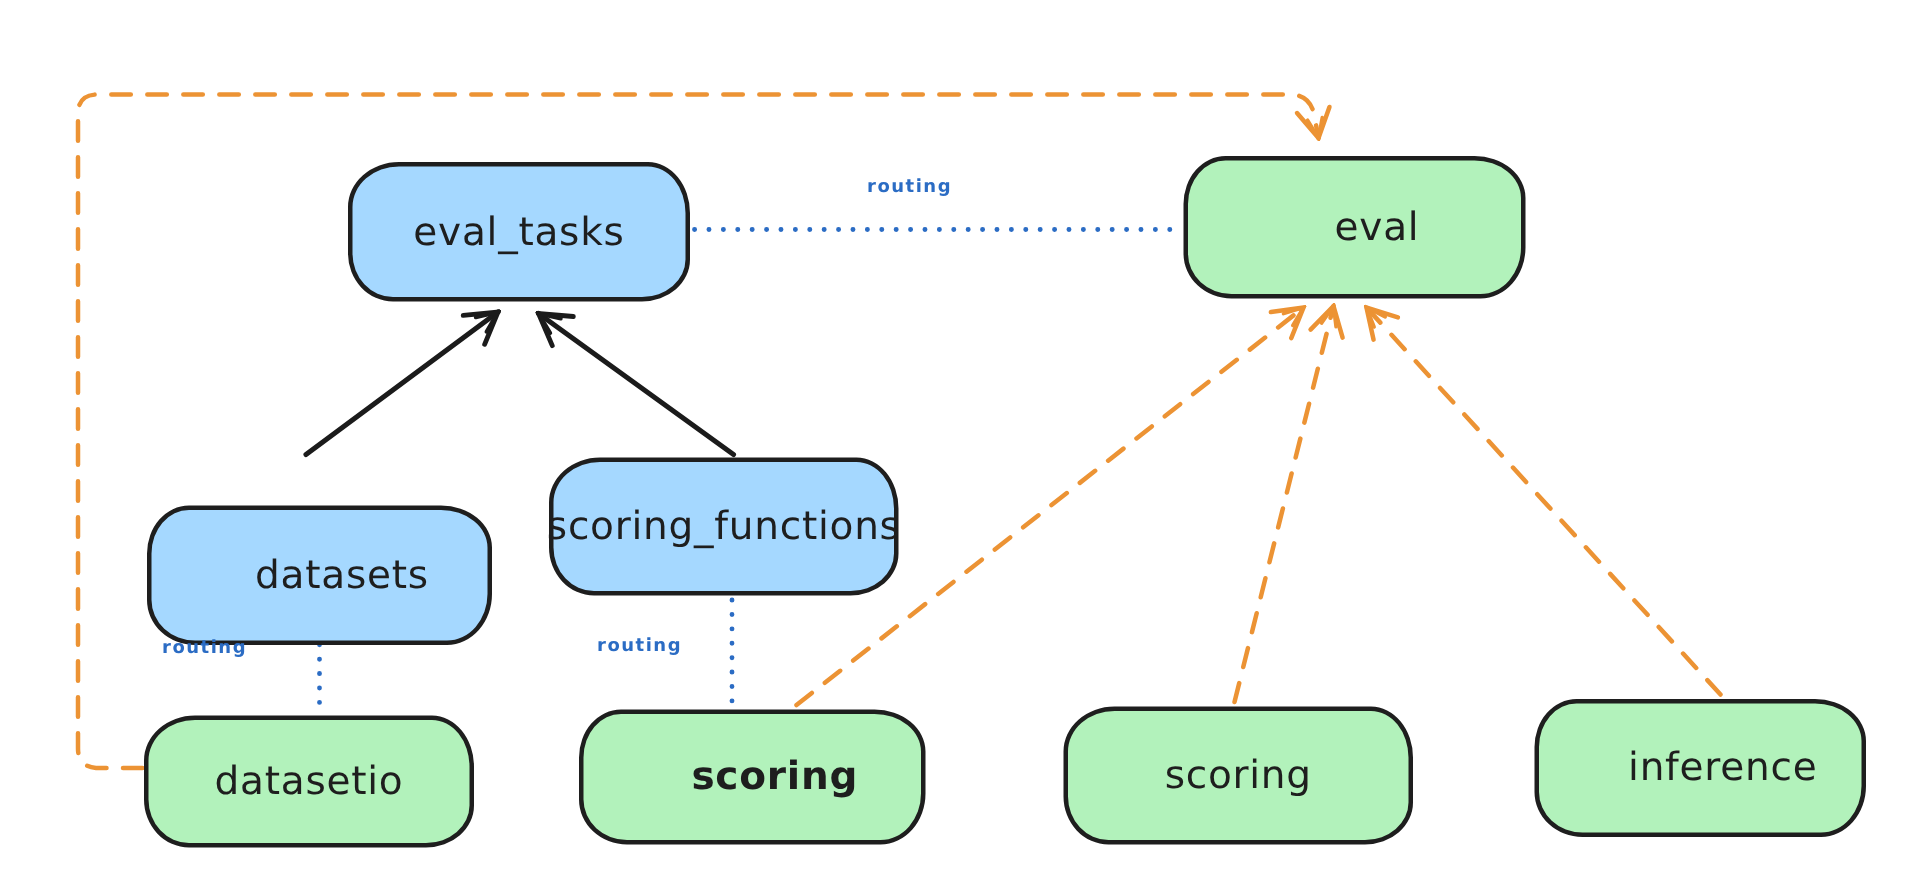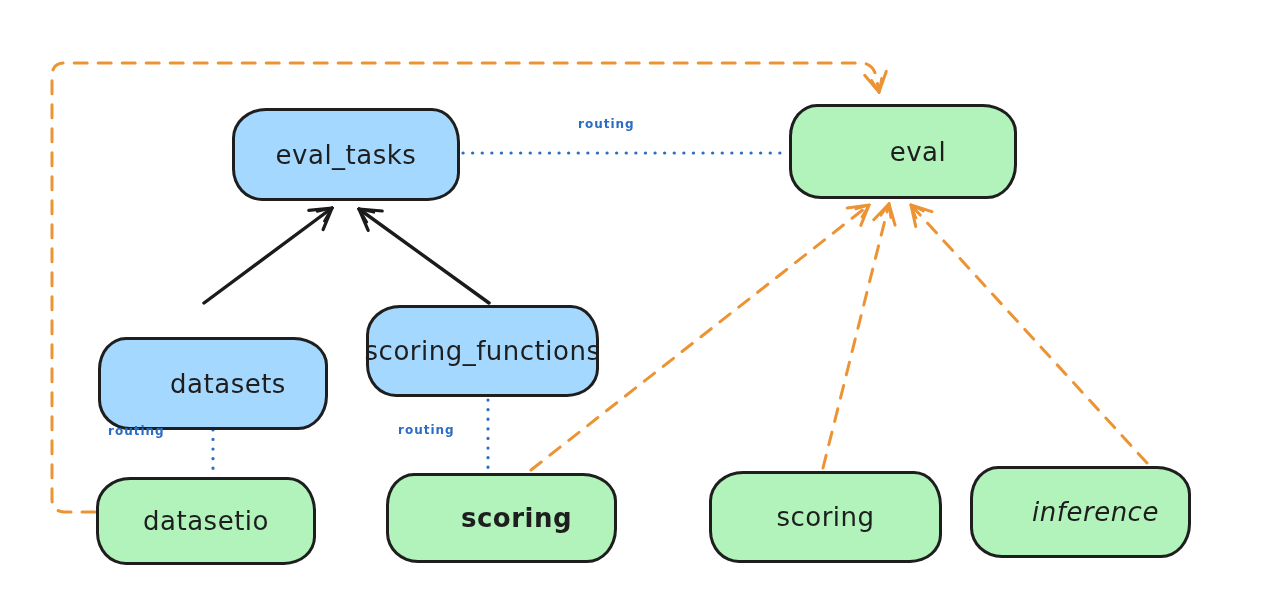--- a/index.html
+++ b/index.html
@@ -33,21 +33,21 @@
   .r1 { border-radius: 34px 28px 32px 30px / 30px 34px 28px 32px; }
   .r2 { border-radius: 28px 34px 30px 32px / 32px 28px 34px 30px; padding-left: 30px; }
 
   #n-eval-tasks        { left: 232px;  top: 108px; width: 228px; height: 93px; }
   #n-eval              { left: 789px;  top: 104px; width: 228px; height: 95px; }
   #n-datasets          { left: 98px;   top: 305px; width: 230px; height: 93px; margin-top: 32px; }
   #n-scoring-functions { left: 366px;  top: 305px; width: 233px; height: 92px; }
   #n-datasetio         { left: 96px;   top: 477px; width: 220px; height: 88px; text-align: center; }
   #n-scoring           { left: 386px;  top: 473px; width: 231px; height: 90px; font-weight: bold; }
   #n-agents            { left: 709px;  top: 471px; width: 233px; height: 92px; }
-  #n-inference         { left: 970px; top: 466px; width: 221px; height: 92px; font-style: italic; }
+  #n-inference         { left: 1023px; top: 466px; width: 221px; height: 92px; }
 
   .edge-label {
     position: absolute;
     color: #2b6cc4;
     font-size: 12px;
     font-weight: bold;
     letter-spacing: 1px;
     z-index: 3;
     white-space: nowrap;
   }

